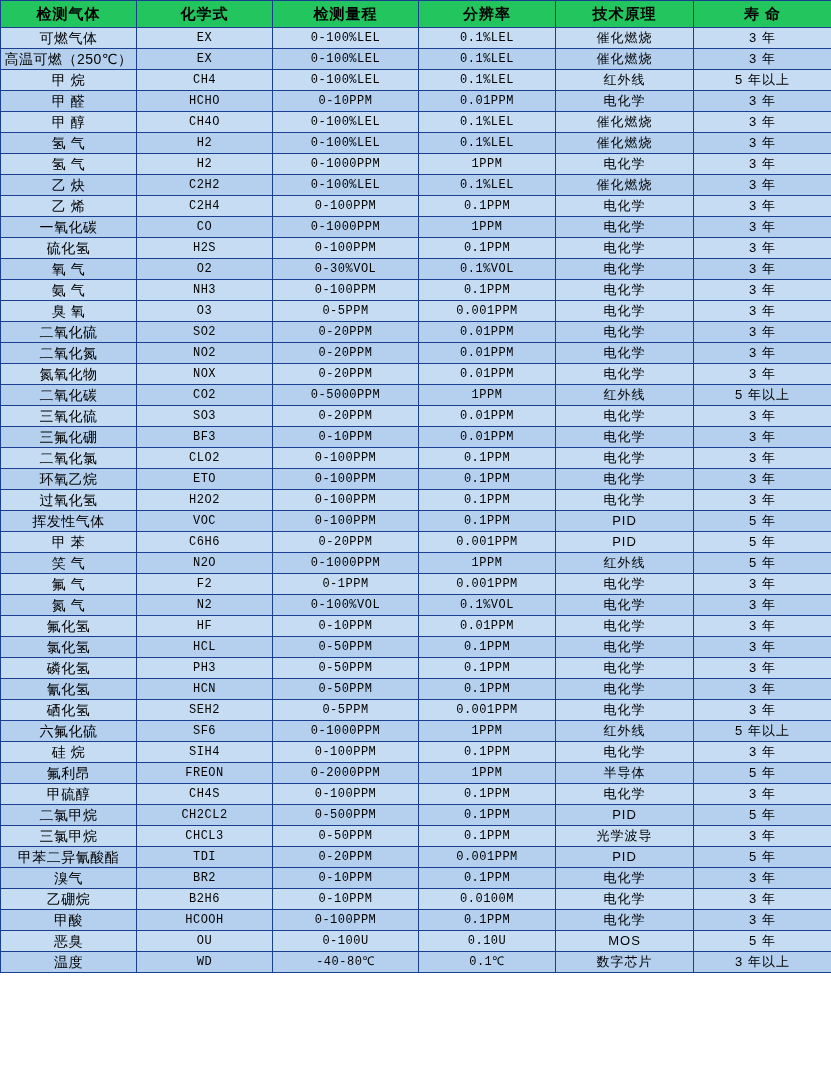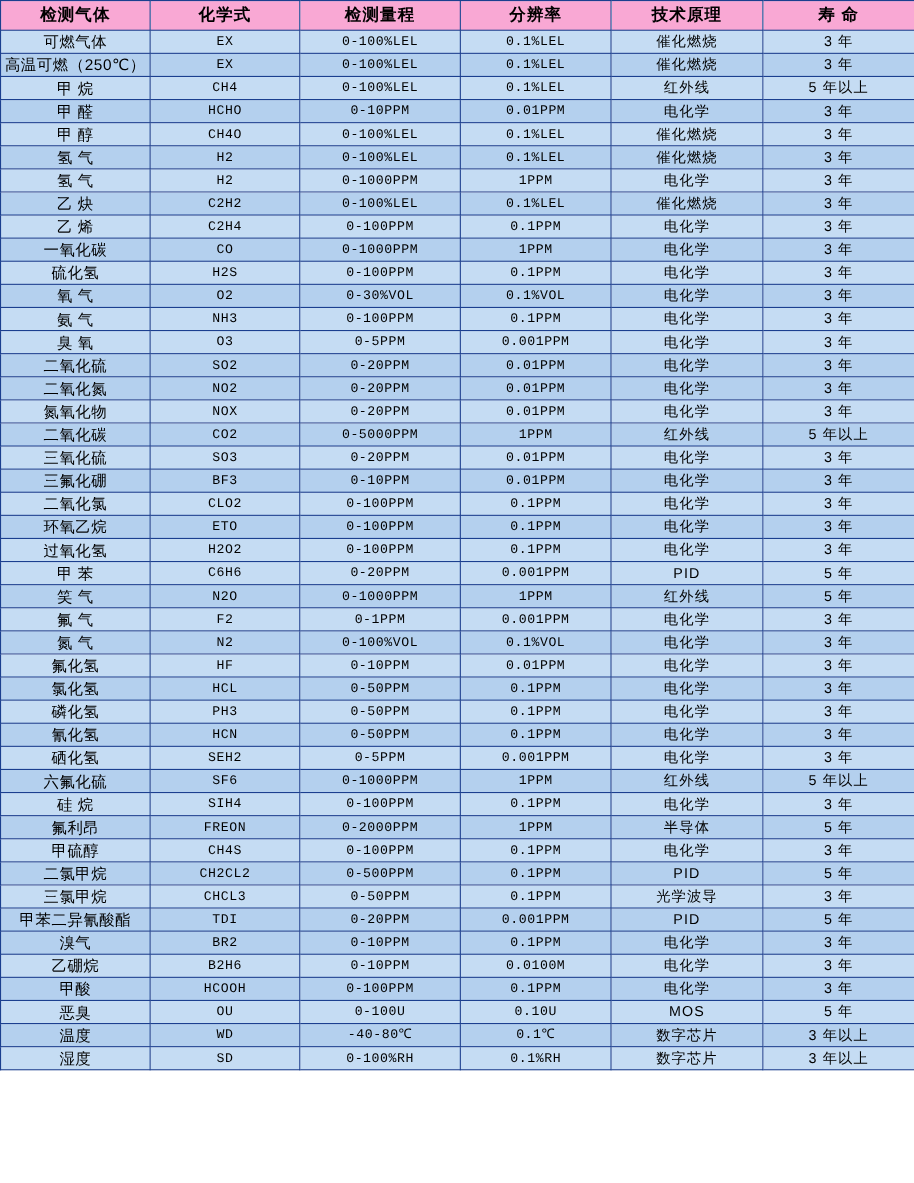--- a/index.html
+++ b/index.html
@@ -23,21 +23,21 @@
     vertical-align: middle;
     font-size: 13px;
     color: #000000;
     padding: 0;
     height: 20px;
     line-height: 20px;
     white-space: nowrap;
     overflow: hidden;
   }
   #gas-table thead th {
-    background: #f9a8d4;
+    background: #22c55e;
     font-weight: bold;
     font-size: 15px;
     height: 26px;
     line-height: 26px;
     letter-spacing: 1px;
   }
   #gas-table tbody tr td {
     background: #c5dcf3;
   }
   #gas-table tbody tr.alt td {
@@ -267,20 +267,28 @@
         <td class="col-life">3 年</td>
       </tr>
       <tr>
         <td class="col-name">过氧化氢</td>
         <td class="col-formula">H2O2</td>
         <td class="col-range">0-100PPM</td>
         <td class="col-res">0.1PPM</td>
         <td class="col-principle">电化学</td>
         <td class="col-life">3 年</td>
       </tr>
+      <tr class="alt">
+        <td class="col-name">挥发性气体</td>
+        <td class="col-formula">VOC</td>
+        <td class="col-range">0-100PPM</td>
+        <td class="col-res">0.1PPM</td>
+        <td class="col-principle">PID</td>
+        <td class="col-life">5 年</td>
+      </tr>
       <tr>
         <td class="col-name">甲 苯</td>
         <td class="col-formula">C6H6</td>
         <td class="col-range">0-20PPM</td>
         <td class="col-res">0.001PPM</td>
         <td class="col-principle">PID</td>
         <td class="col-life">5 年</td>
       </tr>
       <tr class="alt">
         <td class="col-name">笑 气</td>
@@ -435,22 +443,14 @@
         <td class="col-life">5 年</td>
       </tr>
       <tr class="alt">
         <td class="col-name">温度</td>
         <td class="col-formula">WD</td>
         <td class="col-range">-40-80℃</td>
         <td class="col-res">0.1℃</td>
         <td class="col-principle">数字芯片</td>
         <td class="col-life">3 年以上</td>
       </tr>
-      <tr>
-        <td class="col-name">湿度</td>
-        <td class="col-formula">SD</td>
-        <td class="col-range">0-100%RH</td>
-        <td class="col-res">0.1%RH</td>
-        <td class="col-principle">数字芯片</td>
-        <td class="col-life">3 年以上</td>
-      </tr>
     </tbody>
 </table>
 
 </body></html>

